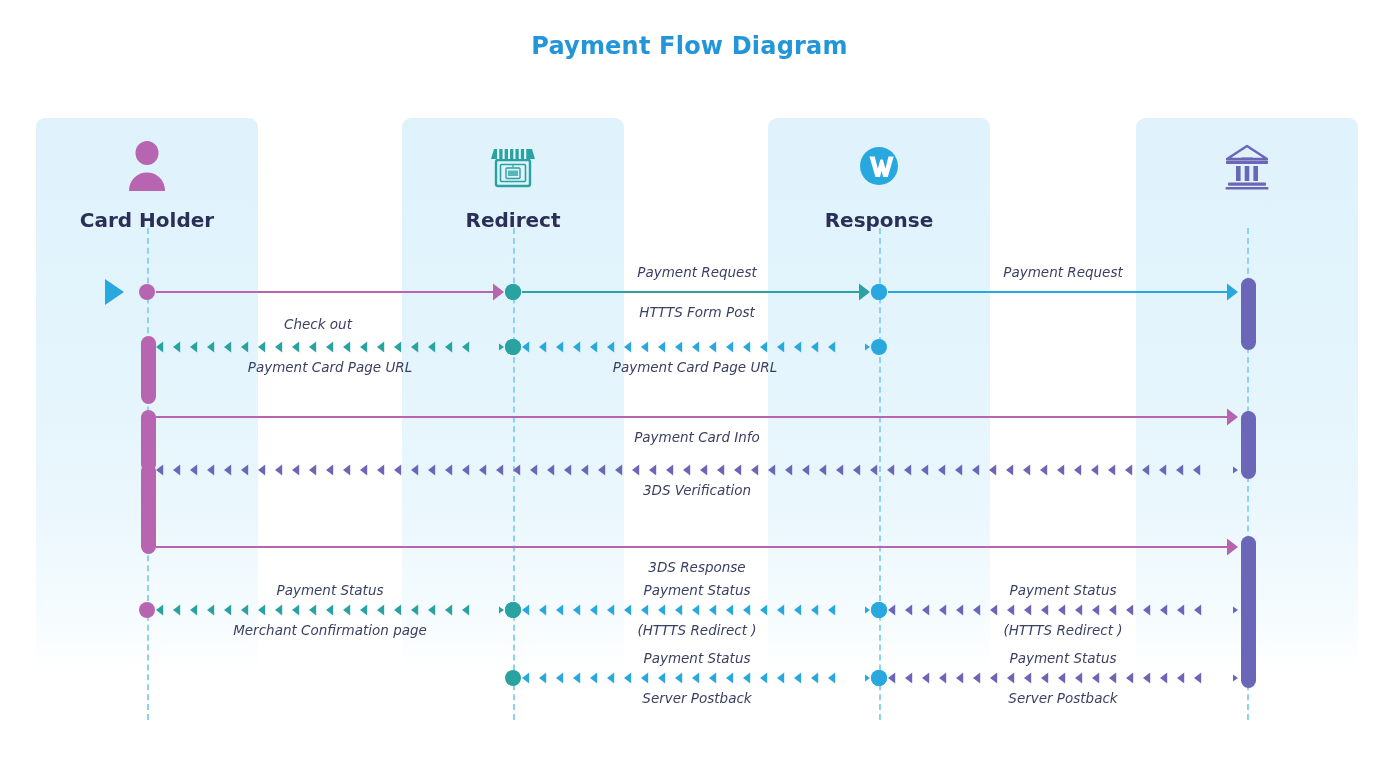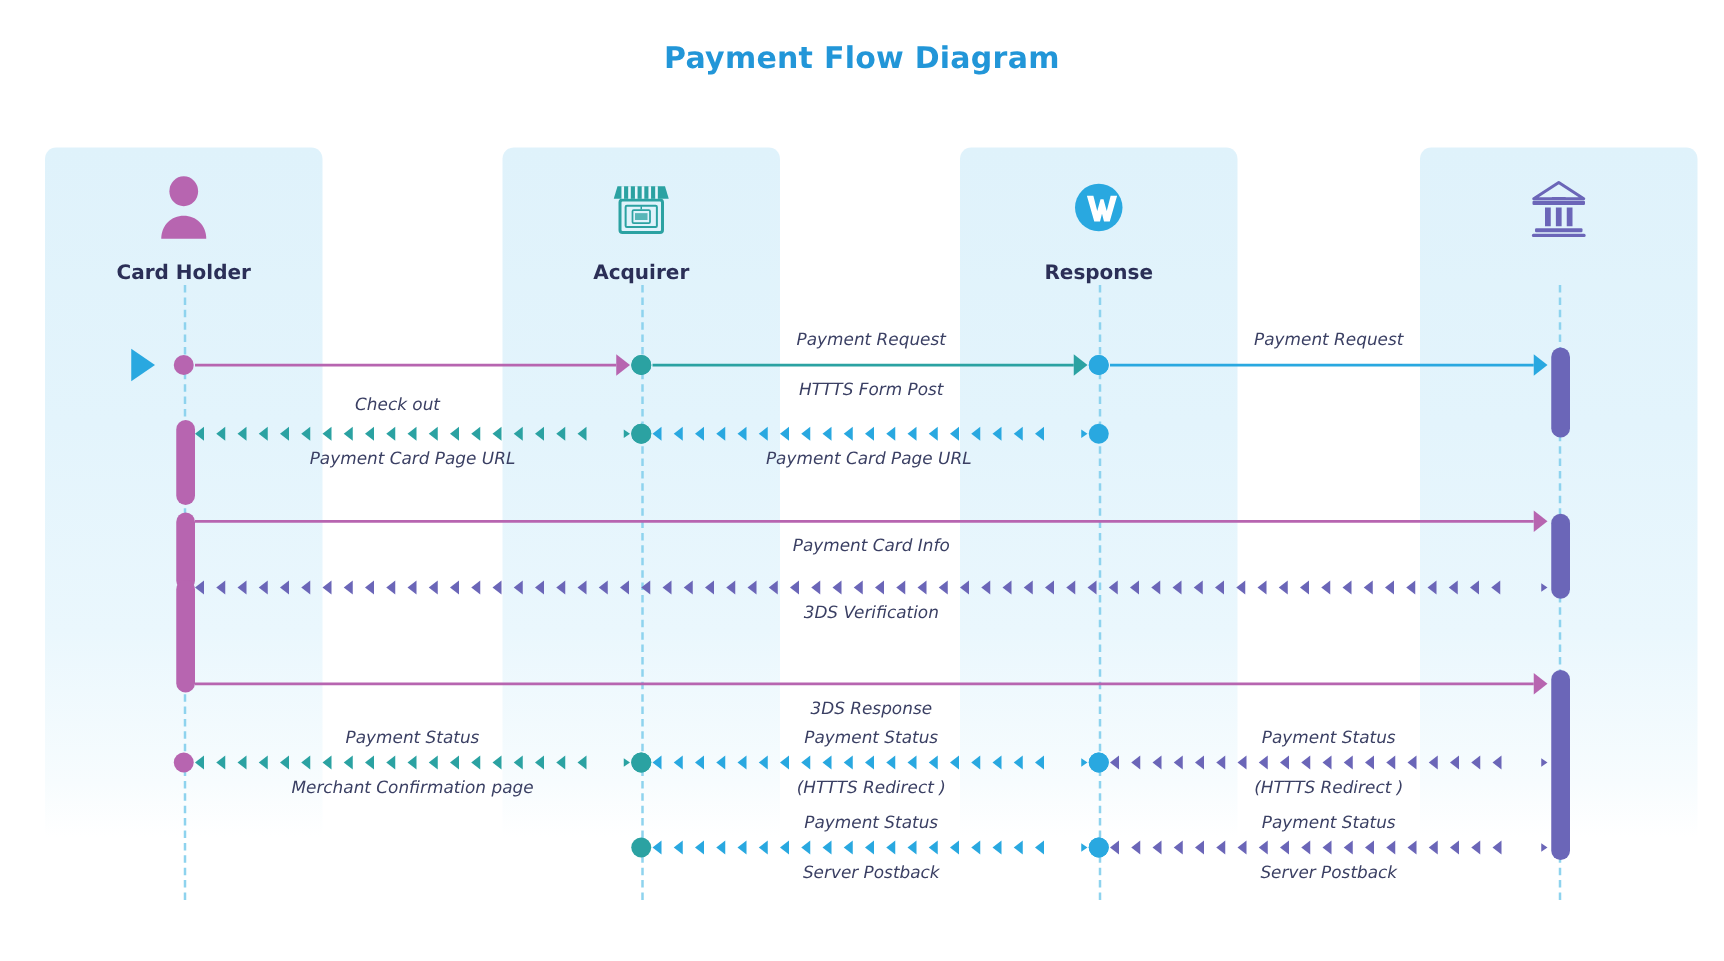--- a/index.html
+++ b/index.html
@@ -26,21 +26,21 @@
     position:absolute; top:118px;
     width:222px; height:552px;
     border-radius:9px 9px 0 0;
     background:linear-gradient(180deg, #dff2fb 0%, #e3f4fc 40%, #eaf7fd 70%, #f7fcfe 92%, #ffffff 100%);
   }
 
   .lane-head { position:absolute; top:118px; width:222px; text-align:center; }
   .lane-icon { height:66px; display:flex; align-items:center; justify-content:center; margin-top:16px; }
   .lane-label {
     margin-top:8px;
-    font-size:16px; font-weight:bold;
+    font-size:20px; font-weight:bold;
     color:#2b2f57;
     font-family:"DejaVu Sans", sans-serif;
   }
 
   .lifeline {
     position:absolute; top:228px; width:0;
     height:492px;
     border-left:2px dashed #8ed3ee;
   }
 
@@ -102,21 +102,21 @@
           <svg width="56" height="58" viewBox="0 0 56 58">
             <rect x="11" y="22" width="34" height="26" rx="2" fill="none" stroke="#2ba2a2" stroke-width="2.4"></rect>
             <rect x="15.5" y="26.5" width="25" height="17" rx="1" fill="none" stroke="#2ba2a2" stroke-width="1.6"></rect>
             <rect x="21" y="30" width="14" height="10.5" rx="1" fill="none" stroke="#2ba2a2" stroke-width="1.4"></rect>
             <rect x="23" y="32.5" width="10" height="5.5" fill="#2ba2a2" opacity="0.75"></rect>
             <path d="M28 27v2.6" stroke="#2ba2a2" stroke-width="1.2"></path>
             <path d="M9 11h38l3 10H6z" fill="#2ba2a2"></path>
             <path d="M13.2 11v10M18.6 11v10M24 11v10M29.4 11v10M34.8 11v10M40.2 11v10" stroke="#eaf7fd" stroke-width="2.1"></path>
           </svg>
         </div>
-        <div class="lane-label">Acquirer</div>
+        <div class="lane-label">Redirect</div>
       </div>
       <div class="lane-head" style="left: 768px;">
         <div class="lane-icon">
           <svg width="56" height="58" viewBox="0 0 56 58">
             <circle cx="28" cy="28" r="19" fill="#29a8e0"></circle>
             <path d="M18.5 18.5h5.2l3.1 12.2 2.6-9.3h2.4l2.6 9.3 3.1-12.2h5.2l-5.9 20.6h-4.6l-1.6-6.1-1.6 6.1h-4.6z" fill="#ffffff"></path>
           </svg>
         </div>
         <div class="lane-label">Response</div>
       </div>

